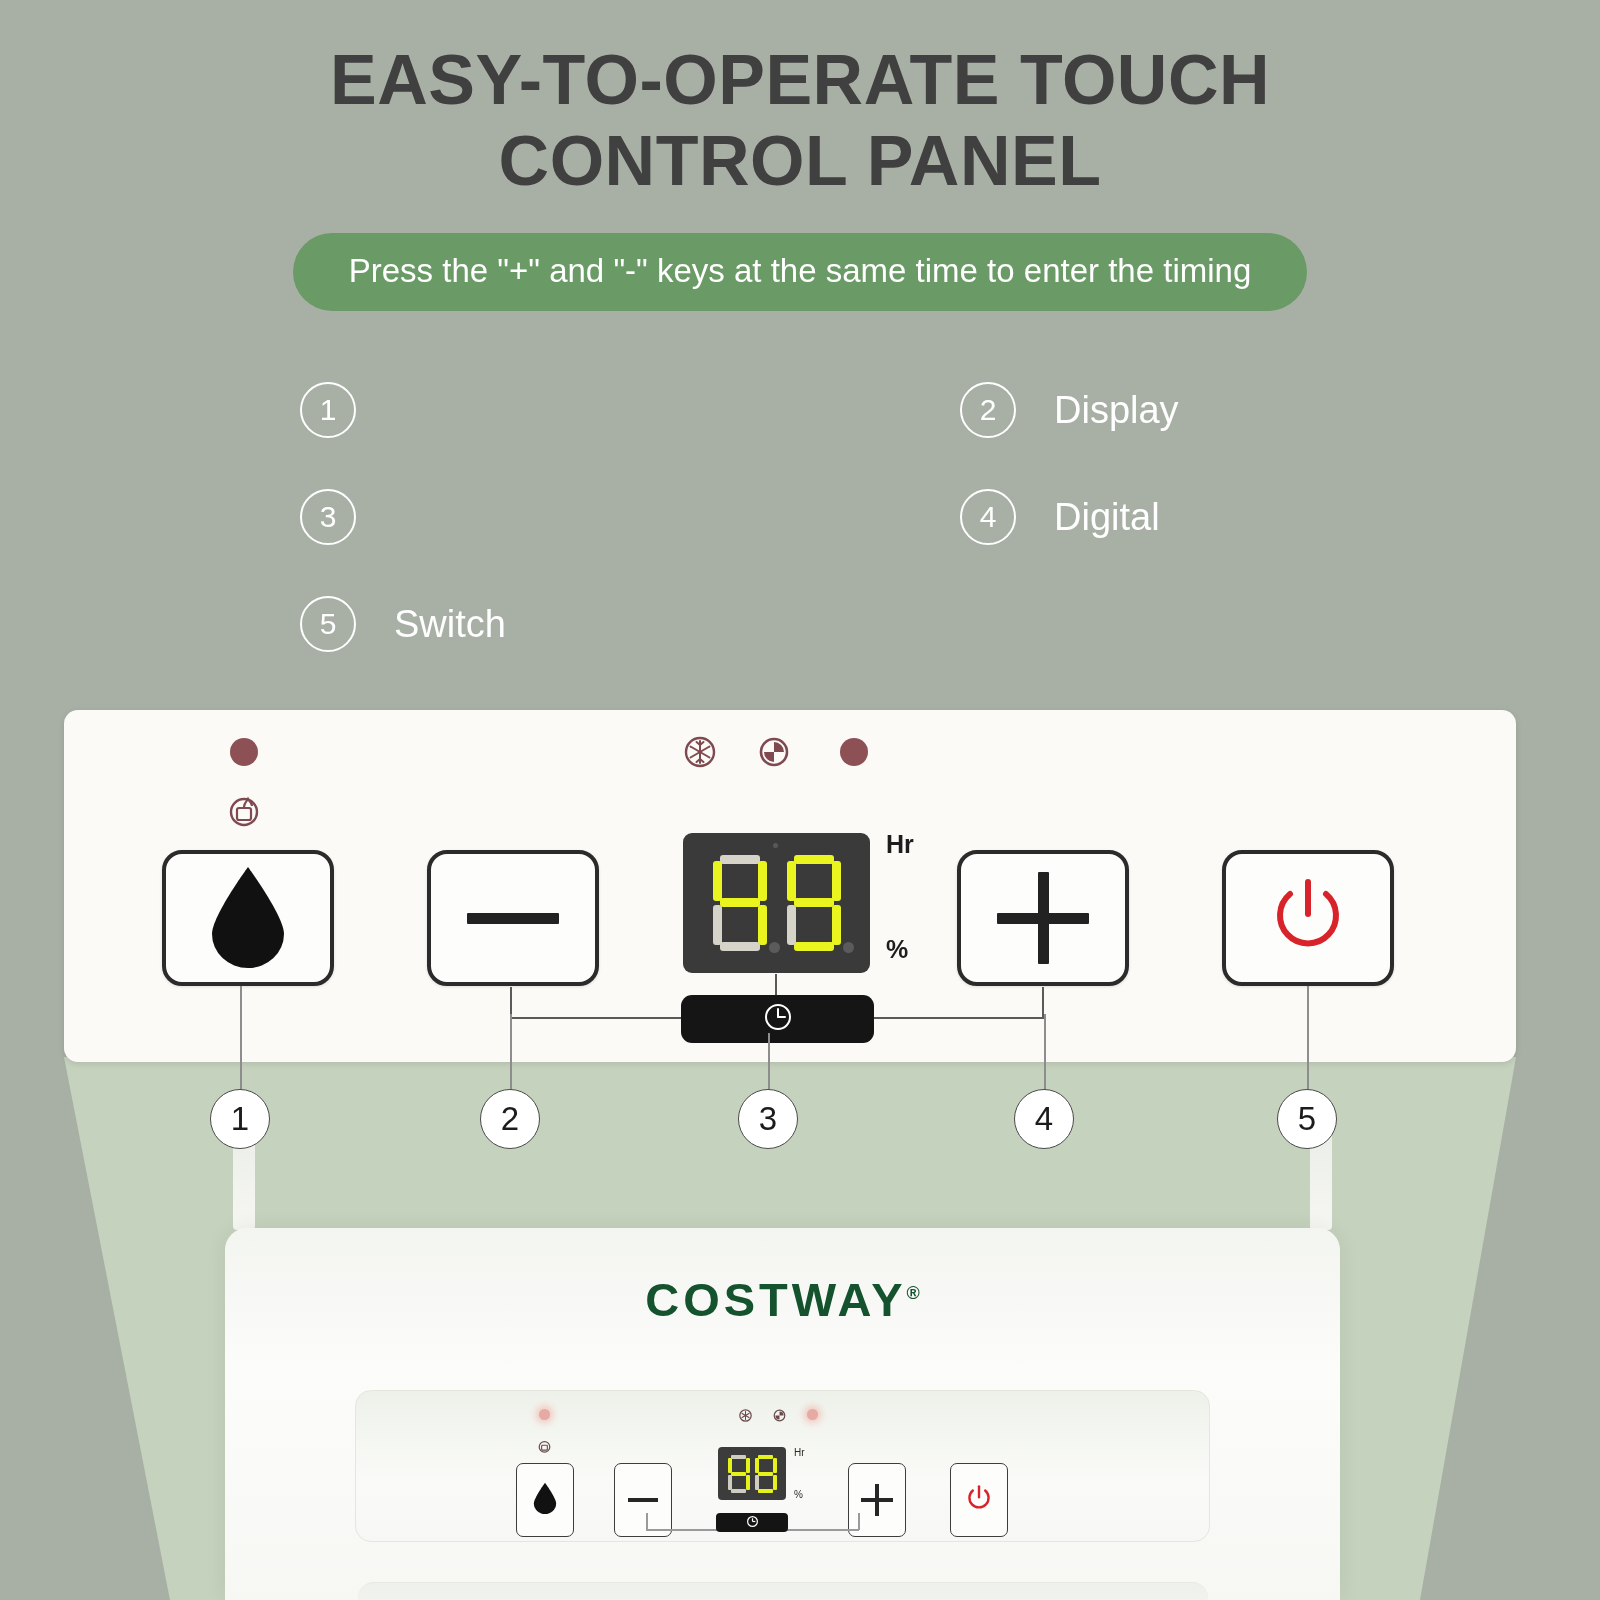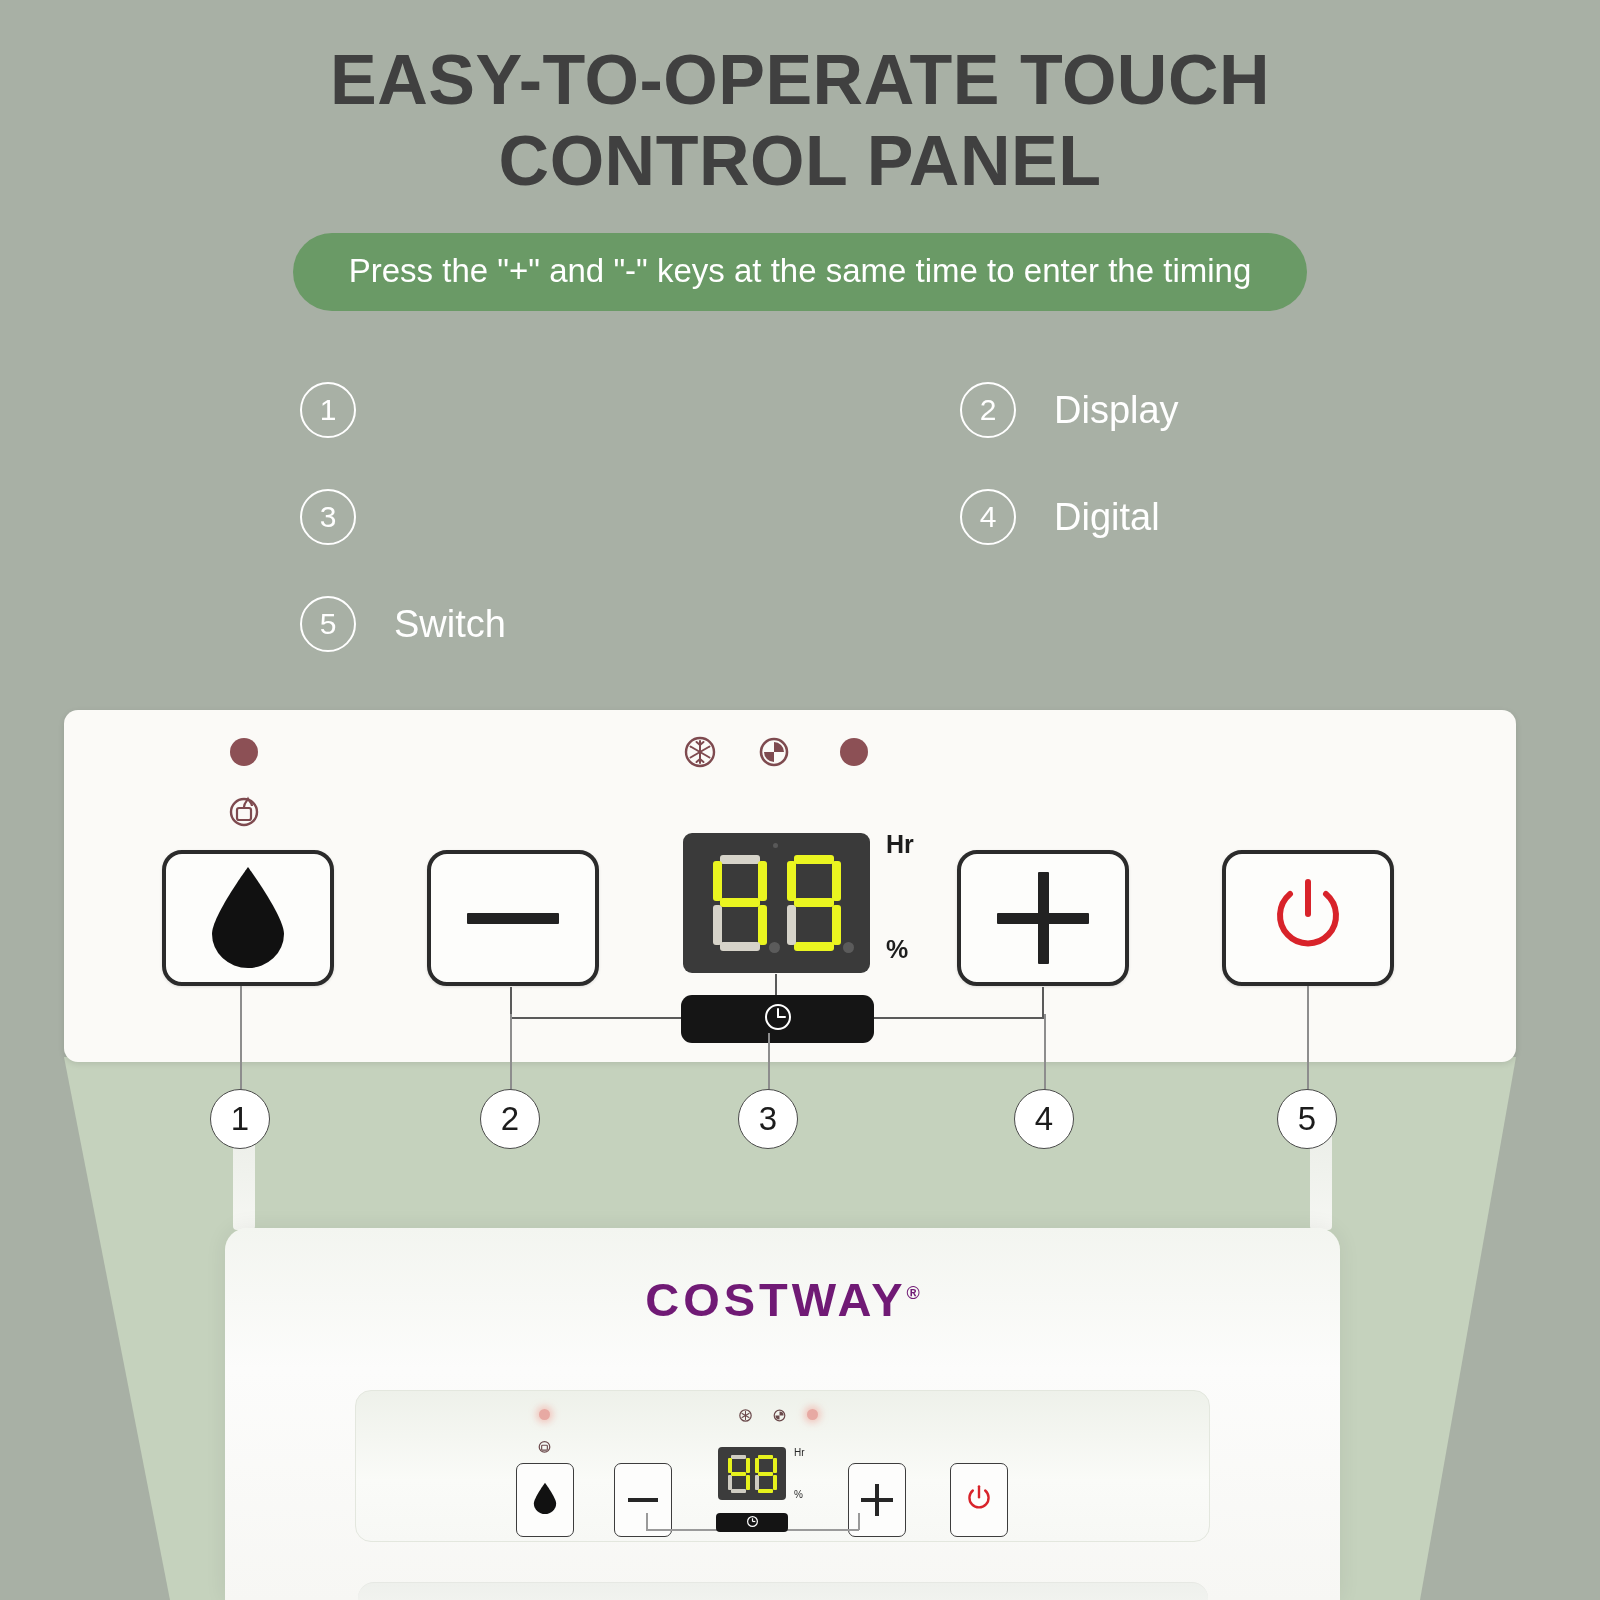--- a/index.html
+++ b/index.html
@@ -219,21 +219,21 @@
     background:linear-gradient(180deg,#e9ece6,#f6f7f3);
     border-radius:4px;
   }
   .strip-l { left:8px; }
   .strip-r { right:8px; }
 
   .logo {
     position:absolute;
     left:0; top:162px; width:1115px;
     text-align:center;
-    color:#701a75;
+    color:#14532d;
     font-size:47px;
     font-weight:bold;
     letter-spacing:4px;
   }
   .logo sup { font-size:18px; vertical-align:super; letter-spacing:0; }
 
   
   .mini-panel {
     position:absolute;
     left:130px; top:280px;

